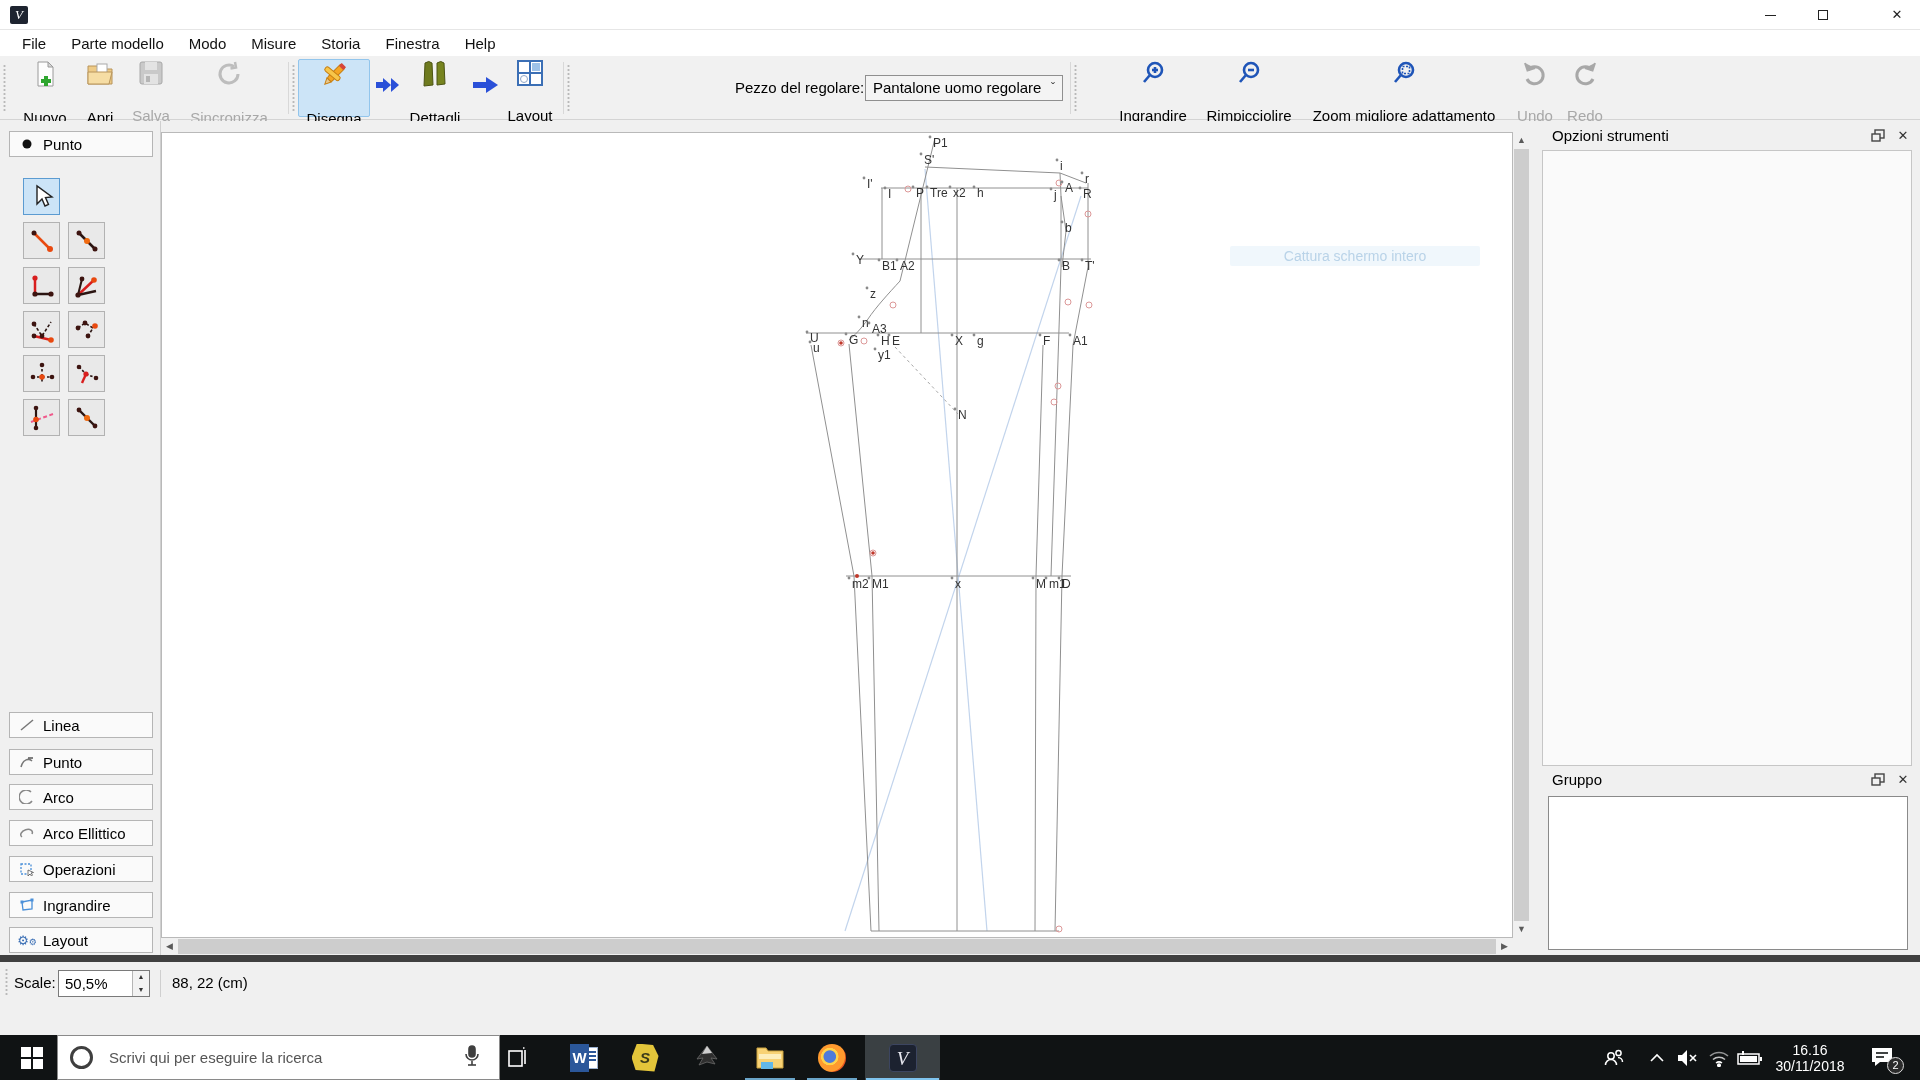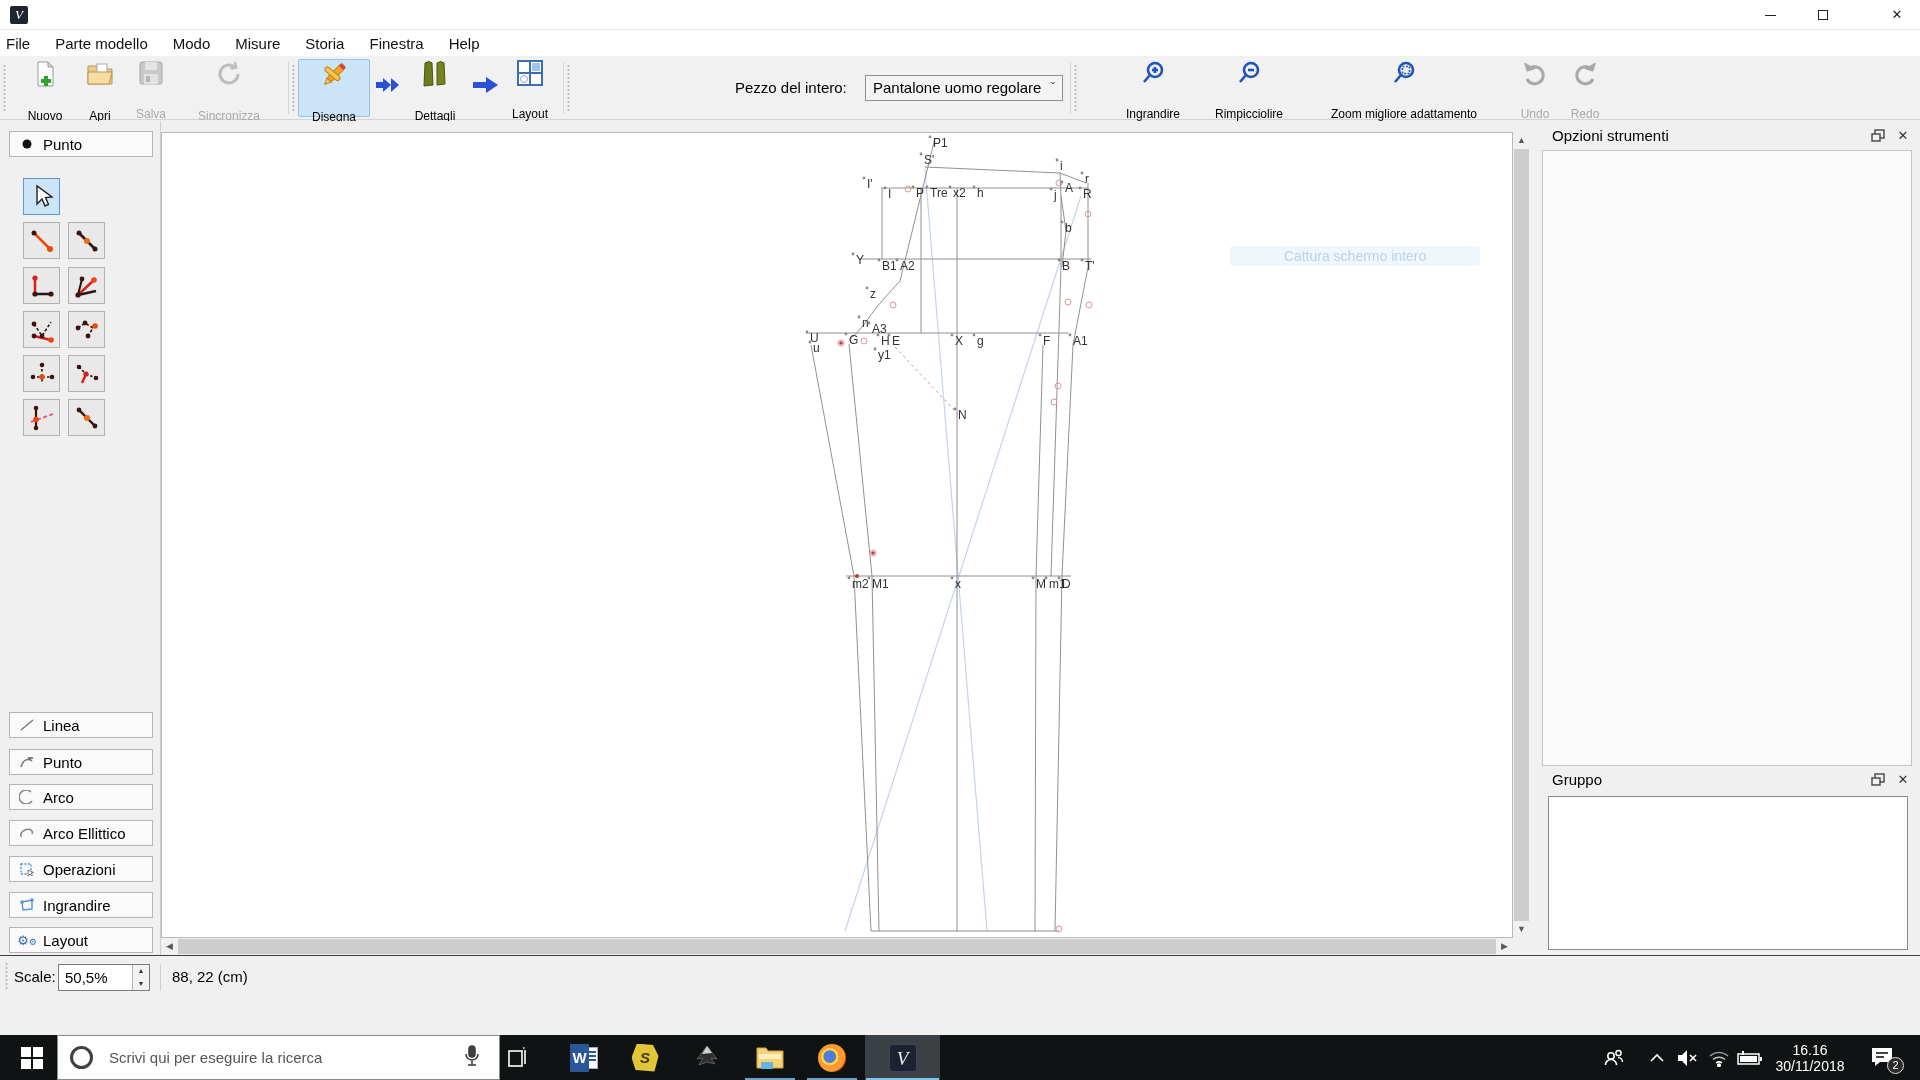--- a/index.html
+++ b/index.html
@@ -9,32 +9,32 @@
   
   #titlebar { position:absolute; left:0; top:0; width:1920px; height:30px; background:#ffffff; border-bottom:1px solid #e6e6e6; }
   #app-icon { position:absolute; left:10px; top:6px; width:18px; height:18px; background:#1e2430; color:#fff; font-family:"Liberation Serif",serif; font-style:italic; font-size:13px; text-align:center; line-height:18px; border-radius:2px; }
   #title-text { position:absolute; left:36px; top:7px; font-size:15px; color:#111; white-space:nowrap; }
   .winbtn { position:absolute; top:0; width:46px; height:30px; text-align:center; line-height:30px; font-size:13px; color:#222; }
   #btn-min { left:1747px; } #btn-max { left:1800px; } #btn-close { left:1874px; }
   #btn-max .box { display:inline-block; width:10px; height:10px; border:1px solid #222; margin-top:10px; }
   #btn-min .bar { display:inline-block; width:11px; height:1px; background:#222; vertical-align:middle; }
 
   
-  #menubar { position:absolute; left:0; top:30px; width:1920px; height:26px; background:#ffffff; display:flex; align-items:center; padding-left:0; }
+  #menubar { position:absolute; left:0; top:30px; width:1920px; height:26px; background:#ffffff; display:flex; align-items:center; padding-left:16px; }
   .menu-item { font-size:15px; color:#111; padding:0 6px; margin-right:13px; white-space:nowrap; }
 
   
   #toolbar { position:absolute; left:0; top:56px; width:1920px; height:64px; background:#f1f1f1; border-bottom:1px solid #d4d4d4; }
   .grip { position:absolute; top:8px; width:3px; height:48px;
           background-image:radial-gradient(circle, #b9b9b9 1px, transparent 1.2px);
           background-size:3px 4px; }
   .tsep { position:absolute; top:6px; width:1px; height:52px; background:#d8d8d8; }
   .tb-btn { position:absolute; top:3px; height:58px; display:flex; flex-direction:column; align-items:center; justify-content:flex-start; }
   .tb-btn .ic { height:36px; display:flex; align-items:center; justify-content:center; }
-  .tb-btn .lb { font-size:12px; color:#000; white-space:nowrap;margin-top:20px; }
+  .tb-btn .lb { font-size:15px; color:#000; white-space:nowrap;margin-top:20px; }
   .tb-btn.disabled .lb { color:#a8a8a8; }
   .tb-btn.active { background:#cce4f7; border:1px solid #92c5ec; border-radius:2px; }
   .modearrow { position:absolute; top:20px; }
   #combo { position:absolute; left:865px; top:19px; width:198px; height:26px; background:#f4f4f4; border:1px solid #8f8f8f; font-size:15px; color:#000; line-height:24px; padding-left:7px; }
   #combo .chev { position:absolute; right:7px; top:0px; color:#444; font-size:12px; }
   #pezzo-label { position:absolute; left:735px; top:23px; font-size:15px; color:#000; }
 
   
   #main { position:absolute; left:0; top:121px; width:1920px; height:834px; background:#f0f0f0; }
 
@@ -60,21 +60,21 @@
 
   
   #docks { position:absolute; left:1530px; top:0; width:390px; height:834px; }
   .dock-title { position:absolute; left:0; width:390px; height:22px; }
   .dock-title .dt { position:absolute; left:22px; top:2px; font-size:15px; color:#000; }
   .dock-ic { position:absolute; top:3px; width:18px; height:16px; color:#333; text-align:center; }
   .dock-body1 { position:absolute; left:12px; top:29px; width:370px; height:616px; background:#fafafa; border:1px solid #c6c6c6; }
   .dock-body2 { position:absolute; left:18px; top:675px; width:360px; height:154px; background:#ffffff; border:1px solid #8a8a8a; }
 
   
-  #statusbar { position:absolute; left:0; top:955px; width:1920px; height:80px; background:#f0f0f0; border-top:1px solid #404040; }
+  #statusbar { position:absolute; left:0; top:955px; width:1920px; height:80px; background:#f0f0f0; border-top:7px solid #404040; }
   #statusbar .grip { top:6px; height:28px; left:5px; }
   #scale-label { position:absolute; left:14px; top:12px; font-size:15px; color:#000; }
   #scale-spin { position:absolute; left:58px; top:8px; width:92px; height:27px; background:#fff; border:1px solid #7a7a7a; font-size:15px; line-height:25px; padding-left:6px; color:#000; }
   .spinbtns { position:absolute; right:0; top:0; width:17px; height:25px; border-left:1px solid #b5b5b5; display:flex; flex-direction:column; }
   .spinbtns div { flex:1; font-size:7px; line-height:12px; text-align:center; color:#333; background:#f2f2f2; }
   #status-sep { position:absolute; left:160px; top:8px; width:1px; height:27px; background:#cfcfcf; }
   #coords { position:absolute; left:172px; top:12px; font-size:15px; color:#000; }
 
   
   #taskbar { position:absolute; left:0; top:1035px; width:1920px; height:45px; background:#101314; }
@@ -218,21 +218,21 @@
           <circle cx="8" cy="20" r="3.5" fill="none" stroke="#8fa6c8"></circle>
         </svg>
     </div>
     <div class="lb">Layout</div>
   </div>
 
   <div class="tsep" style="left:563px"></div>
   <div class="grip" style="left:567px"></div>
 
 
-  <div id="pezzo-label">Pezzo del intero:</div>
+  <div id="pezzo-label">Pezzo del regolare:</div>
   <div id="combo">
     <span>Pantalone uomo regolare</span>
     <span class="chev">ˇ</span>
   </div>
 
   <div class="tsep" style="left:1070px"></div>
   <div class="grip" style="left:1074px"></div>
 
   <div class="tb-btn" style="left:1112px;width:82px">
     <div class="ic">

